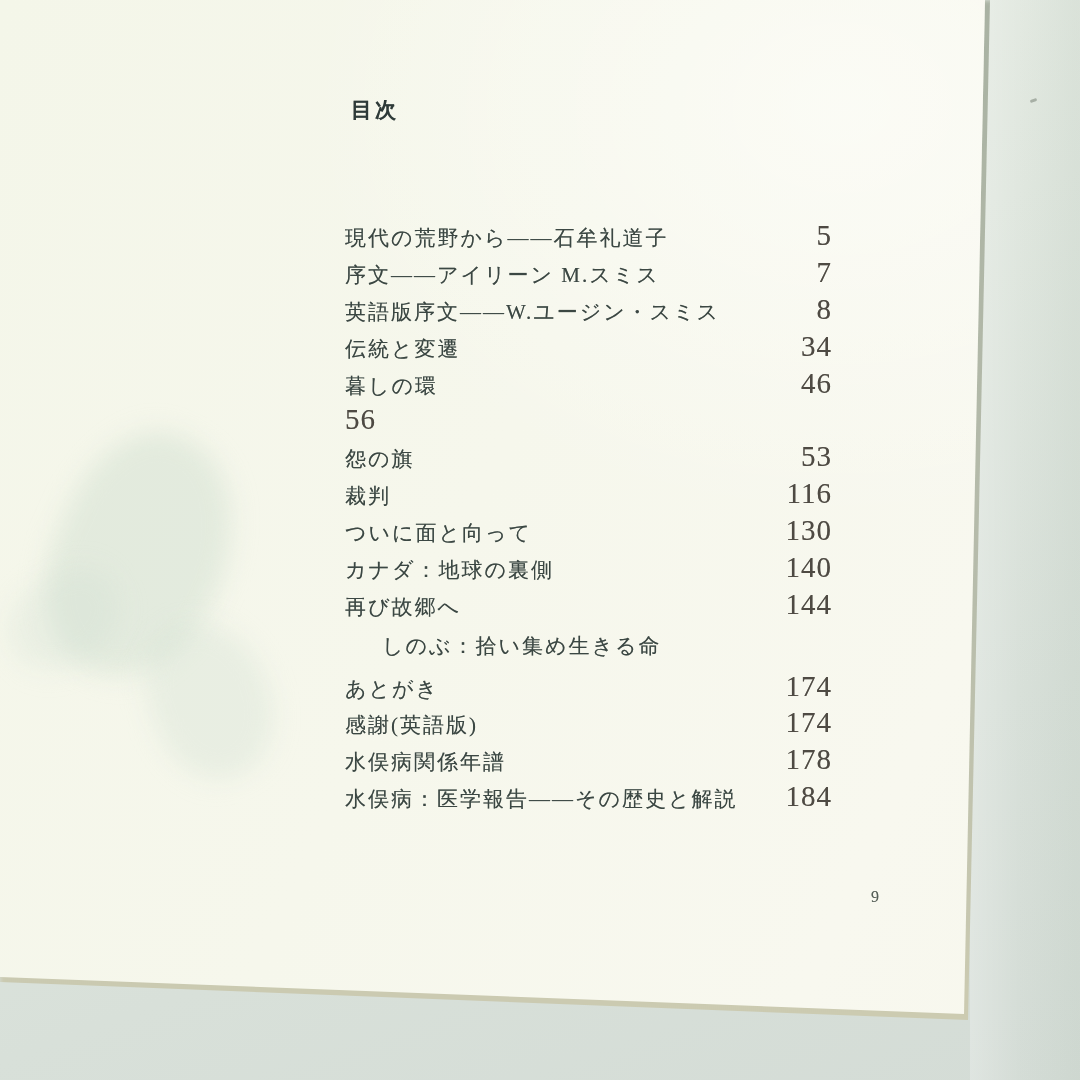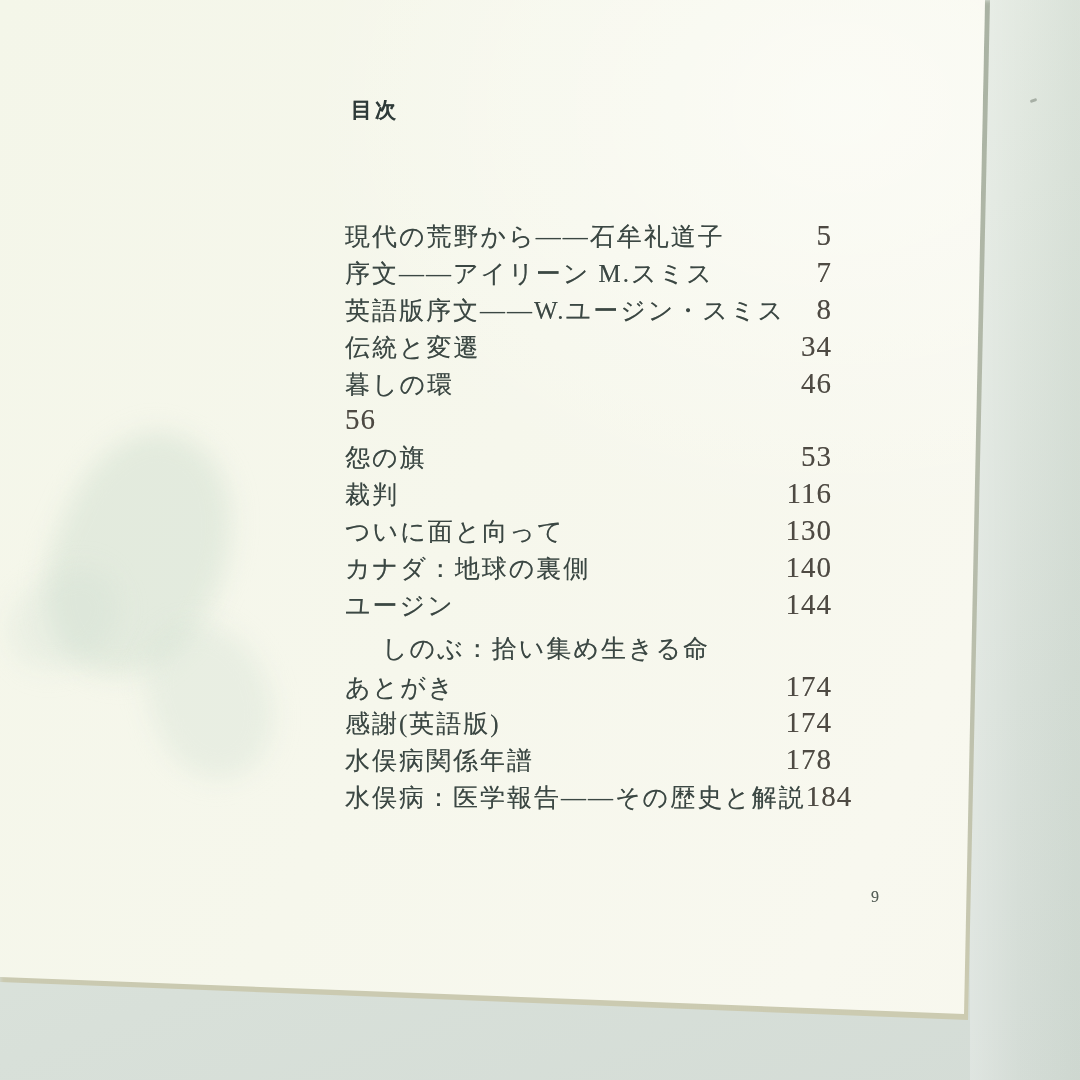--- a/index.html
+++ b/index.html
@@ -53,21 +53,21 @@
     color: #2e3a38; text-shadow: 0 0 0.6px rgba(46,58,56,0.55);
   }
 
   .toc-list { position: absolute; left: 345px; top: 219px; width: 487px; }
 
   .toc-row {
     display: flex; justify-content: space-between; align-items: baseline;
     height: 36.9px;
   }
   .toc-row .lbl {
-    font-size: 25px; letter-spacing: 2px; color: #3b4743;
+    font-size: 21px; letter-spacing: 2px; color: #3b4743;
     text-shadow: 0 0 0.6px rgba(59,71,67,0.5);
     white-space: nowrap;
   }
   .toc-row .num {
     font-size: 29px; letter-spacing: 1px; color: #4e4a43;
     text-shadow: 0 0 0.6px rgba(78,74,67,0.5);
   }
   .toc-row.sub { margin-top: 7px; height: 38px; }
   .toc-row.sub .lbl { padding-left: 37px; }
   .toc-row.gb { height: 36.7px; }
@@ -127,21 +127,21 @@
       </div>
       <div class="toc-row">
         <span class="lbl">ついに面と向って</span>
         <span class="num">130</span>
       </div>
       <div class="toc-row">
         <span class="lbl">カナダ：地球の裏側</span>
         <span class="num">140</span>
       </div>
       <div class="toc-row">
-        <span class="lbl">ユージン</span>
+        <span class="lbl">再び故郷へ</span>
         <span class="num">144</span>
       </div>
       <div class="toc-row sub">
         <span class="lbl">しのぶ：拾い集め生きる命</span>
         <span class="num"></span>
       </div>
       <div class="toc-row gb gb-first">
         <span class="lbl">あとがき</span>
         <span class="num">174</span>
       </div>

